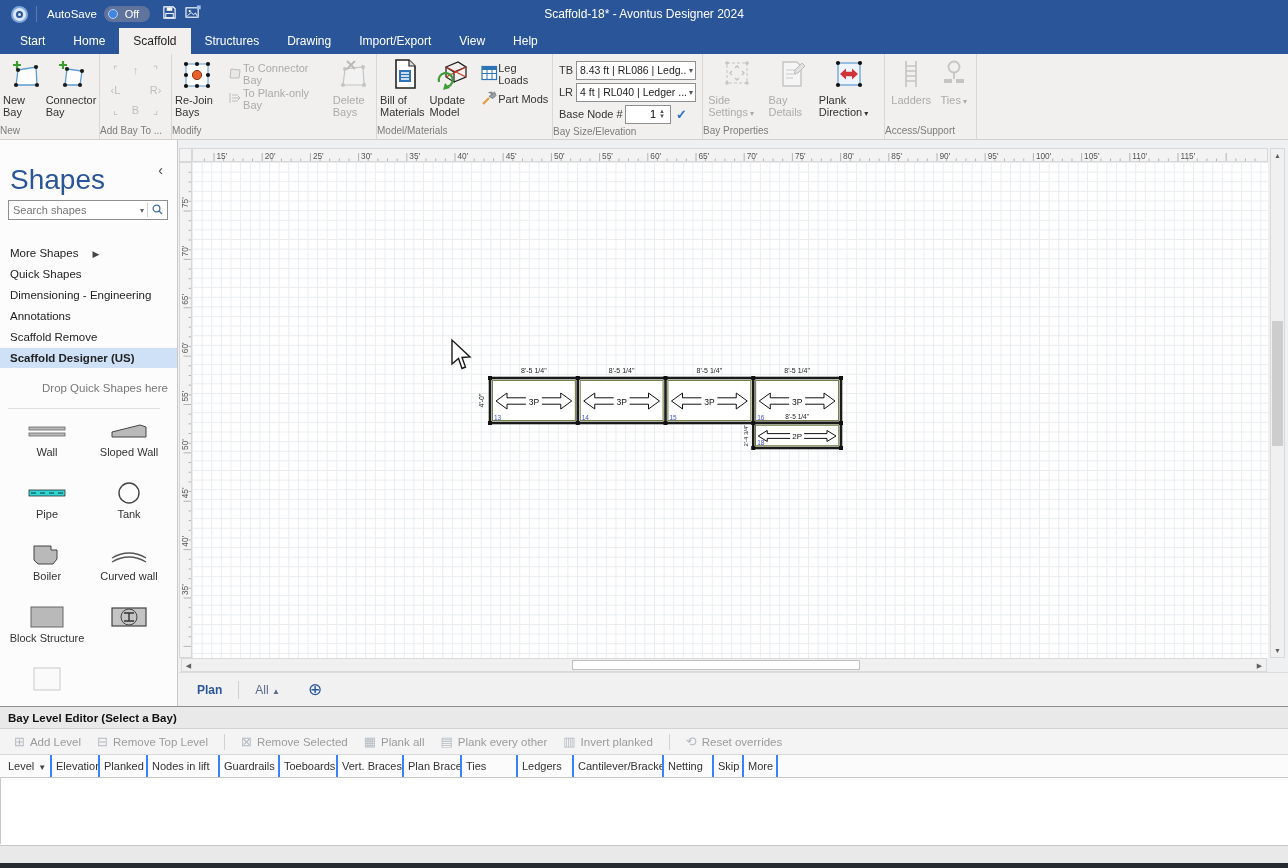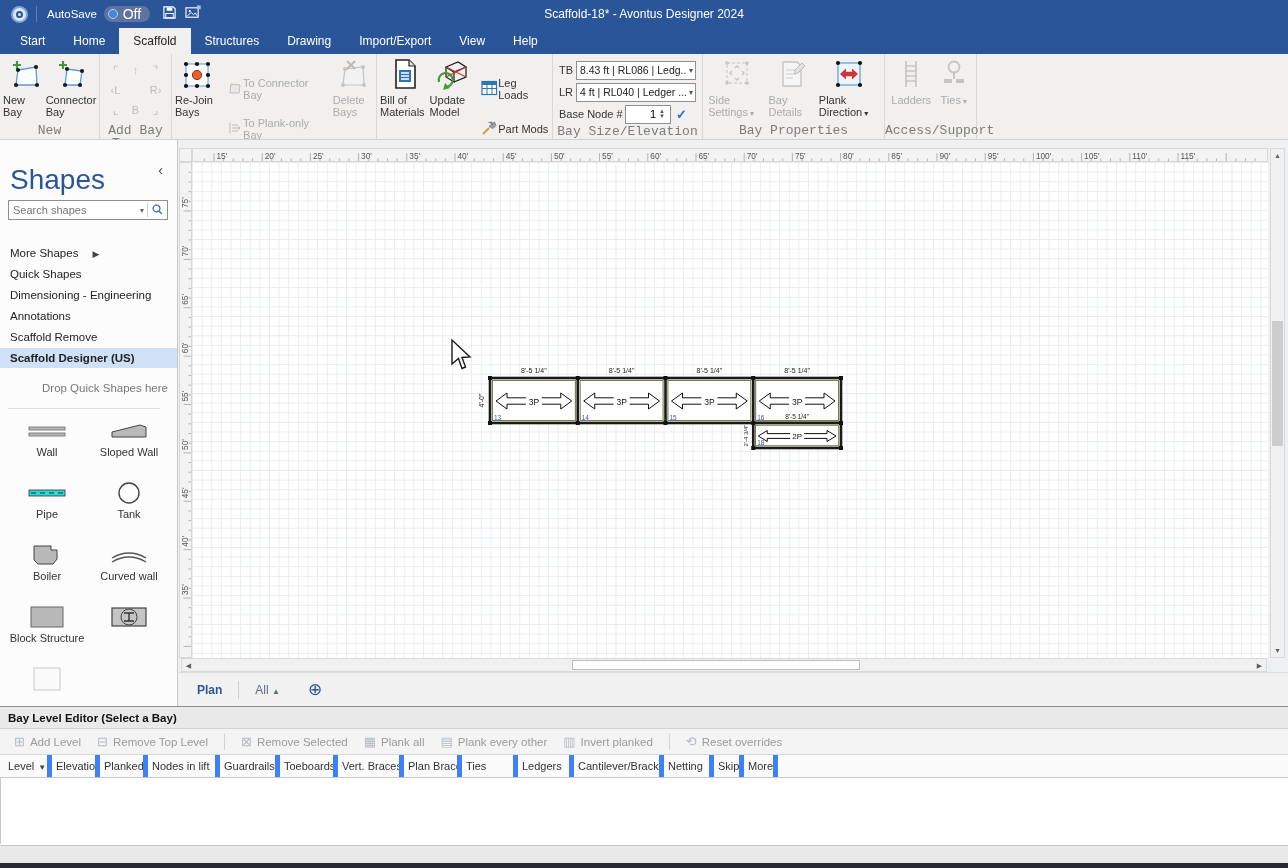--- a/index.html
+++ b/index.html
@@ -5,37 +5,37 @@
   html,body{margin:0;padding:0;background:#555;}
   *{box-sizing:border-box;}
   .app{position:relative;width:1288px;height:868px;overflow:hidden;background:#f1f0ef;
        font-family:"Liberation Sans",sans-serif;-webkit-font-smoothing:antialiased;}
   
   .titlebar{position:absolute;top:0;left:0;right:0;height:28px;background:#2a5699;display:flex;align-items:center;color:#fff;}
   .logo{width:17px;height:17px;border-radius:50%;background:#dce6f5;border:2px solid #7fa8dc;margin:0 8px 0 11px;position:relative;}
   .logo::after{content:"";position:absolute;inset:3px;border-radius:50%;border:2px solid #2a5699;}
   .tb-sep{width:1px;height:16px;background:#5b7cb0;margin-right:10px;}
   .autosave-label{font-size:11.5px;margin-right:7px;}
-  .toggle{width:46px;height:16px;border-radius:8px;background:#5f739c;display:flex;align-items:center;font-size:14px;color:#fff;position:relative;}
+  .toggle{width:46px;height:16px;border-radius:8px;background:#5f739c;display:flex;align-items:center;font-size:11px;color:#fff;position:relative;}
   .toggle .knob{width:10px;height:10px;border-radius:50%;background:#3f86e0;border:1px solid #bcd3ef;margin-left:4px;}
   .toggle .state{flex:1;text-align:center;padding-right:4px;}
   .qat{display:flex;align-items:center;gap:8px;margin-left:12px;}
   .title-center{position:absolute;left:0;right:0;text-align:center;font-size:12px;pointer-events:none;}
   
   .tabbar{position:absolute;top:28px;left:0;right:0;height:26px;background:#2a5699;display:flex;align-items:stretch;padding-left:6px;}
   .rtab{padding:6px 14px 0;font-size:12px;color:#fff;}
   .rtab.active{background:#f1f0ef;color:#222;}
   
   .ribbon{position:absolute;top:54px;left:0;right:0;height:86px;background:#f1f0ef;border-bottom:1px solid #d2d0ce;display:flex;}
   .rgroup{height:100%;border-right:1px solid #dad8d6;display:flex;flex-direction:column;flex:0 0 auto;}
   .rg-content{flex:1;display:flex;align-items:flex-start;padding:2px 3px 0;}
-  .rg-label{height:15px;text-align:center;font-size:13px;color:#7c7c7c;line-height:13px;font-family:Liberation Mono, monospace;}
+  .rg-label{height:15px;font-size:10px;color:#7c7c7c;line-height:13px;}
   .rbtn-large{display:flex;flex-direction:column;align-items:center;text-align:left;font-size:11px;color:#333;padding-top:1px;}
   .rbtn-large .lbl{line-height:12px;margin-top:1px;}
-  .rbtn-small{display:flex;align-items:center;height:22px;font-size:11px;color:#333;margin:18px 0;}
+  .rbtn-small{display:flex;align-items:center;height:22px;font-size:11px;color:#333;margin:3px 0;}
   .dis{color:#ababab !important;}
   .caret{font-size:8px;color:inherit;margin-left:2px;}
   .addbay-grid{display:grid;grid-template-columns:20px 20px 20px;grid-auto-rows:20px;margin-top:4px;color:#bdbdbd;font-size:11px;text-align:center;line-height:20px;}
   .bs-row{display:flex;align-items:center;height:20px;margin:1px 0;font-size:11px;color:#333;}
   .bs-select{width:120px;height:19px;background:#fff;border:1px solid #909090;display:flex;align-items:center;font-size:10.5px;padding:0 2px 0 3px;color:#222;}
   .bs-select .val{flex:1;white-space:nowrap;overflow:hidden;}
   .bs-select .caret{color:#555;}
   .bn-input{width:46px;height:19px;background:#fff;border:1px solid #909090;display:flex;align-items:center;}
   .bn-input input{width:32px;border:0;outline:0;font-size:11px;text-align:right;font-family:inherit;padding:0 2px;}
   .spinner{display:flex;flex-direction:column;font-size:6px;color:#555;line-height:5px;padding:0 1px;}
@@ -80,21 +80,21 @@
   .all-tab .tri{font-size:8px;}
   .newpage-btn{margin-left:28px;color:#2a5699;font-size:17px;line-height:17px;}
   
   .bay-editor{position:absolute;top:706px;left:0;right:0;bottom:0;background:#fff;border-top:1px solid #8f8f8f;}
   .ble-header{height:22px;background:#e9e9e9;border-bottom:1px solid #d2d2d2;font-size:11.5px;font-weight:bold;color:#111;line-height:22px;padding-left:8px;}
   .ble-toolbar{height:26px;background:#f4f4f4;border-bottom:1px solid #d8d8d8;display:flex;align-items:center;padding-left:14px;font-size:11.5px;color:#9b9b9b;}
   .ble-item{display:flex;align-items:center;gap:5px;margin-right:16px;}
   .ble-icon{color:#b3bac2;font-size:13px;line-height:13px;}
   .ble-sep{width:1px;height:16px;background:#d2d2d2;margin-right:16px;}
   .ble-cols{height:23px;display:flex;background:#fbfbfb;border-bottom:1px solid #c9c9c9;font-size:11px;color:#333;padding-left:4px;}
-  .ble-col{border-right:5px solid #3b82f6;height:100%;padding:5px 0 0 4px;white-space:nowrap;overflow:hidden;flex:0 0 auto;}
+  .ble-col{border-right:2px solid #3b82f6;height:100%;padding:5px 0 0 4px;white-space:nowrap;overflow:hidden;flex:0 0 auto;}
   .ble-col .tri{font-size:8px;color:#444;margin-left:4px;}
   .ble-body{height:66px;background:#fff;border-left:1px solid #c9c9c9;}
   .statusstrip{position:absolute;left:0;right:0;bottom:5px;height:18px;background:#e9e9e9;border-top:1px solid #c6c6c6;}
   .bottom-edge{position:absolute;left:0;right:0;bottom:0;height:5px;background:#262a31;}
 </style>
 </head>
 <body>
 
 <div class="app">
 

